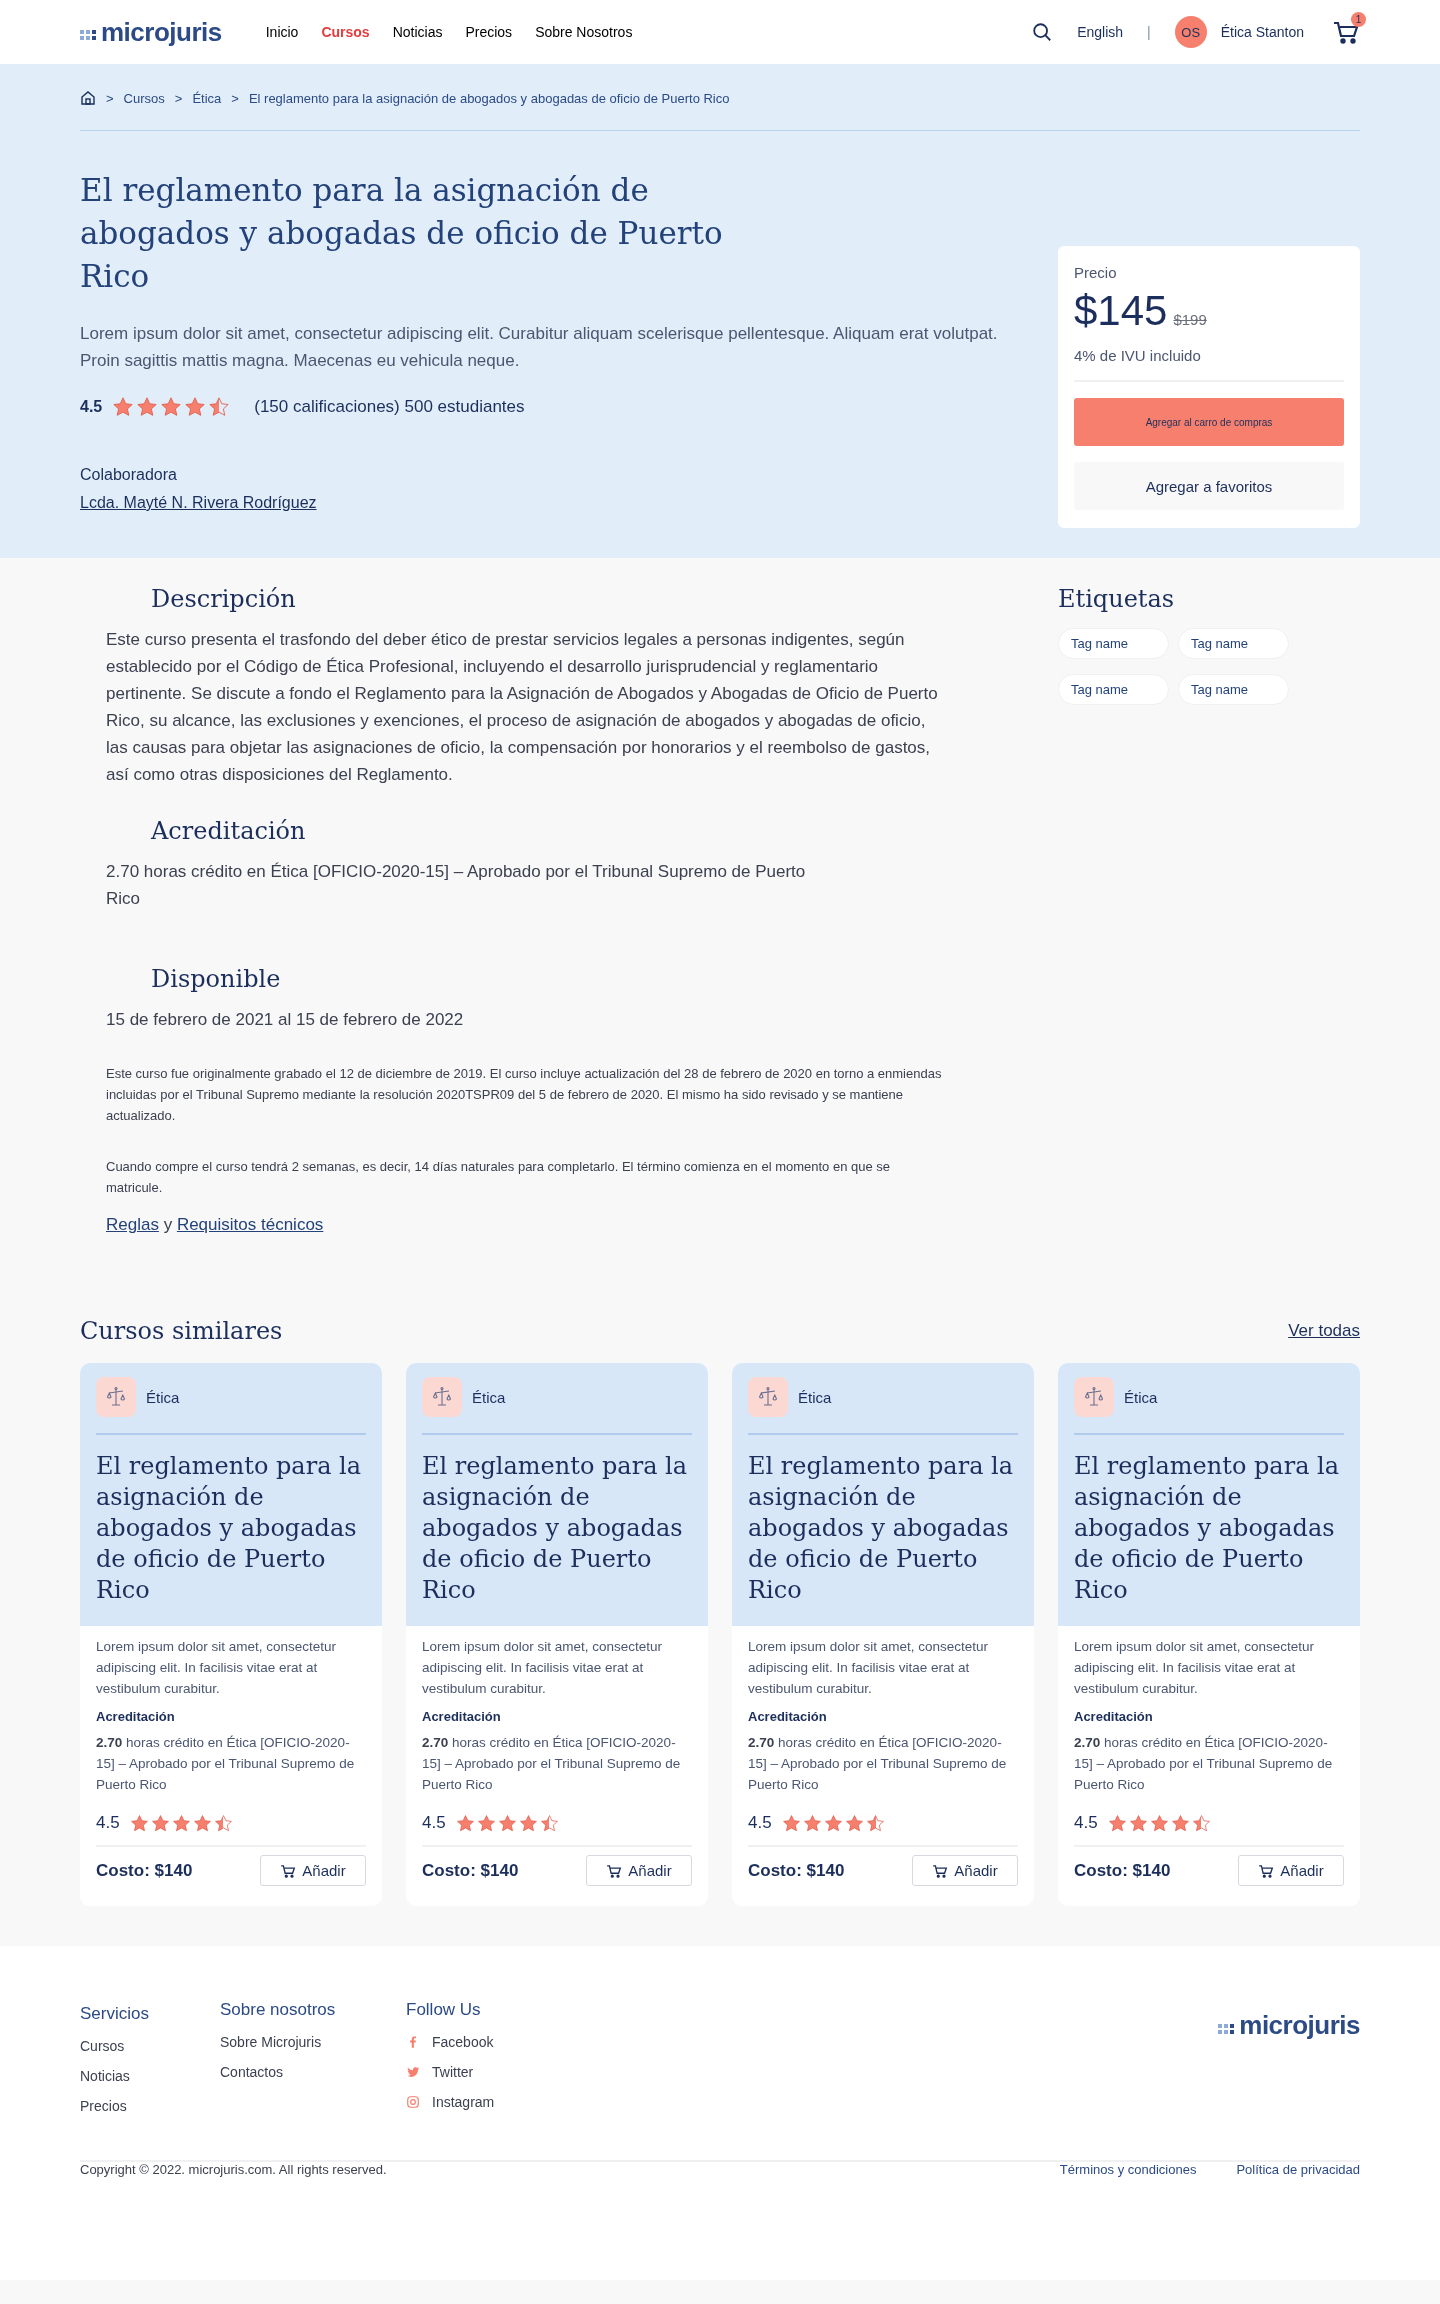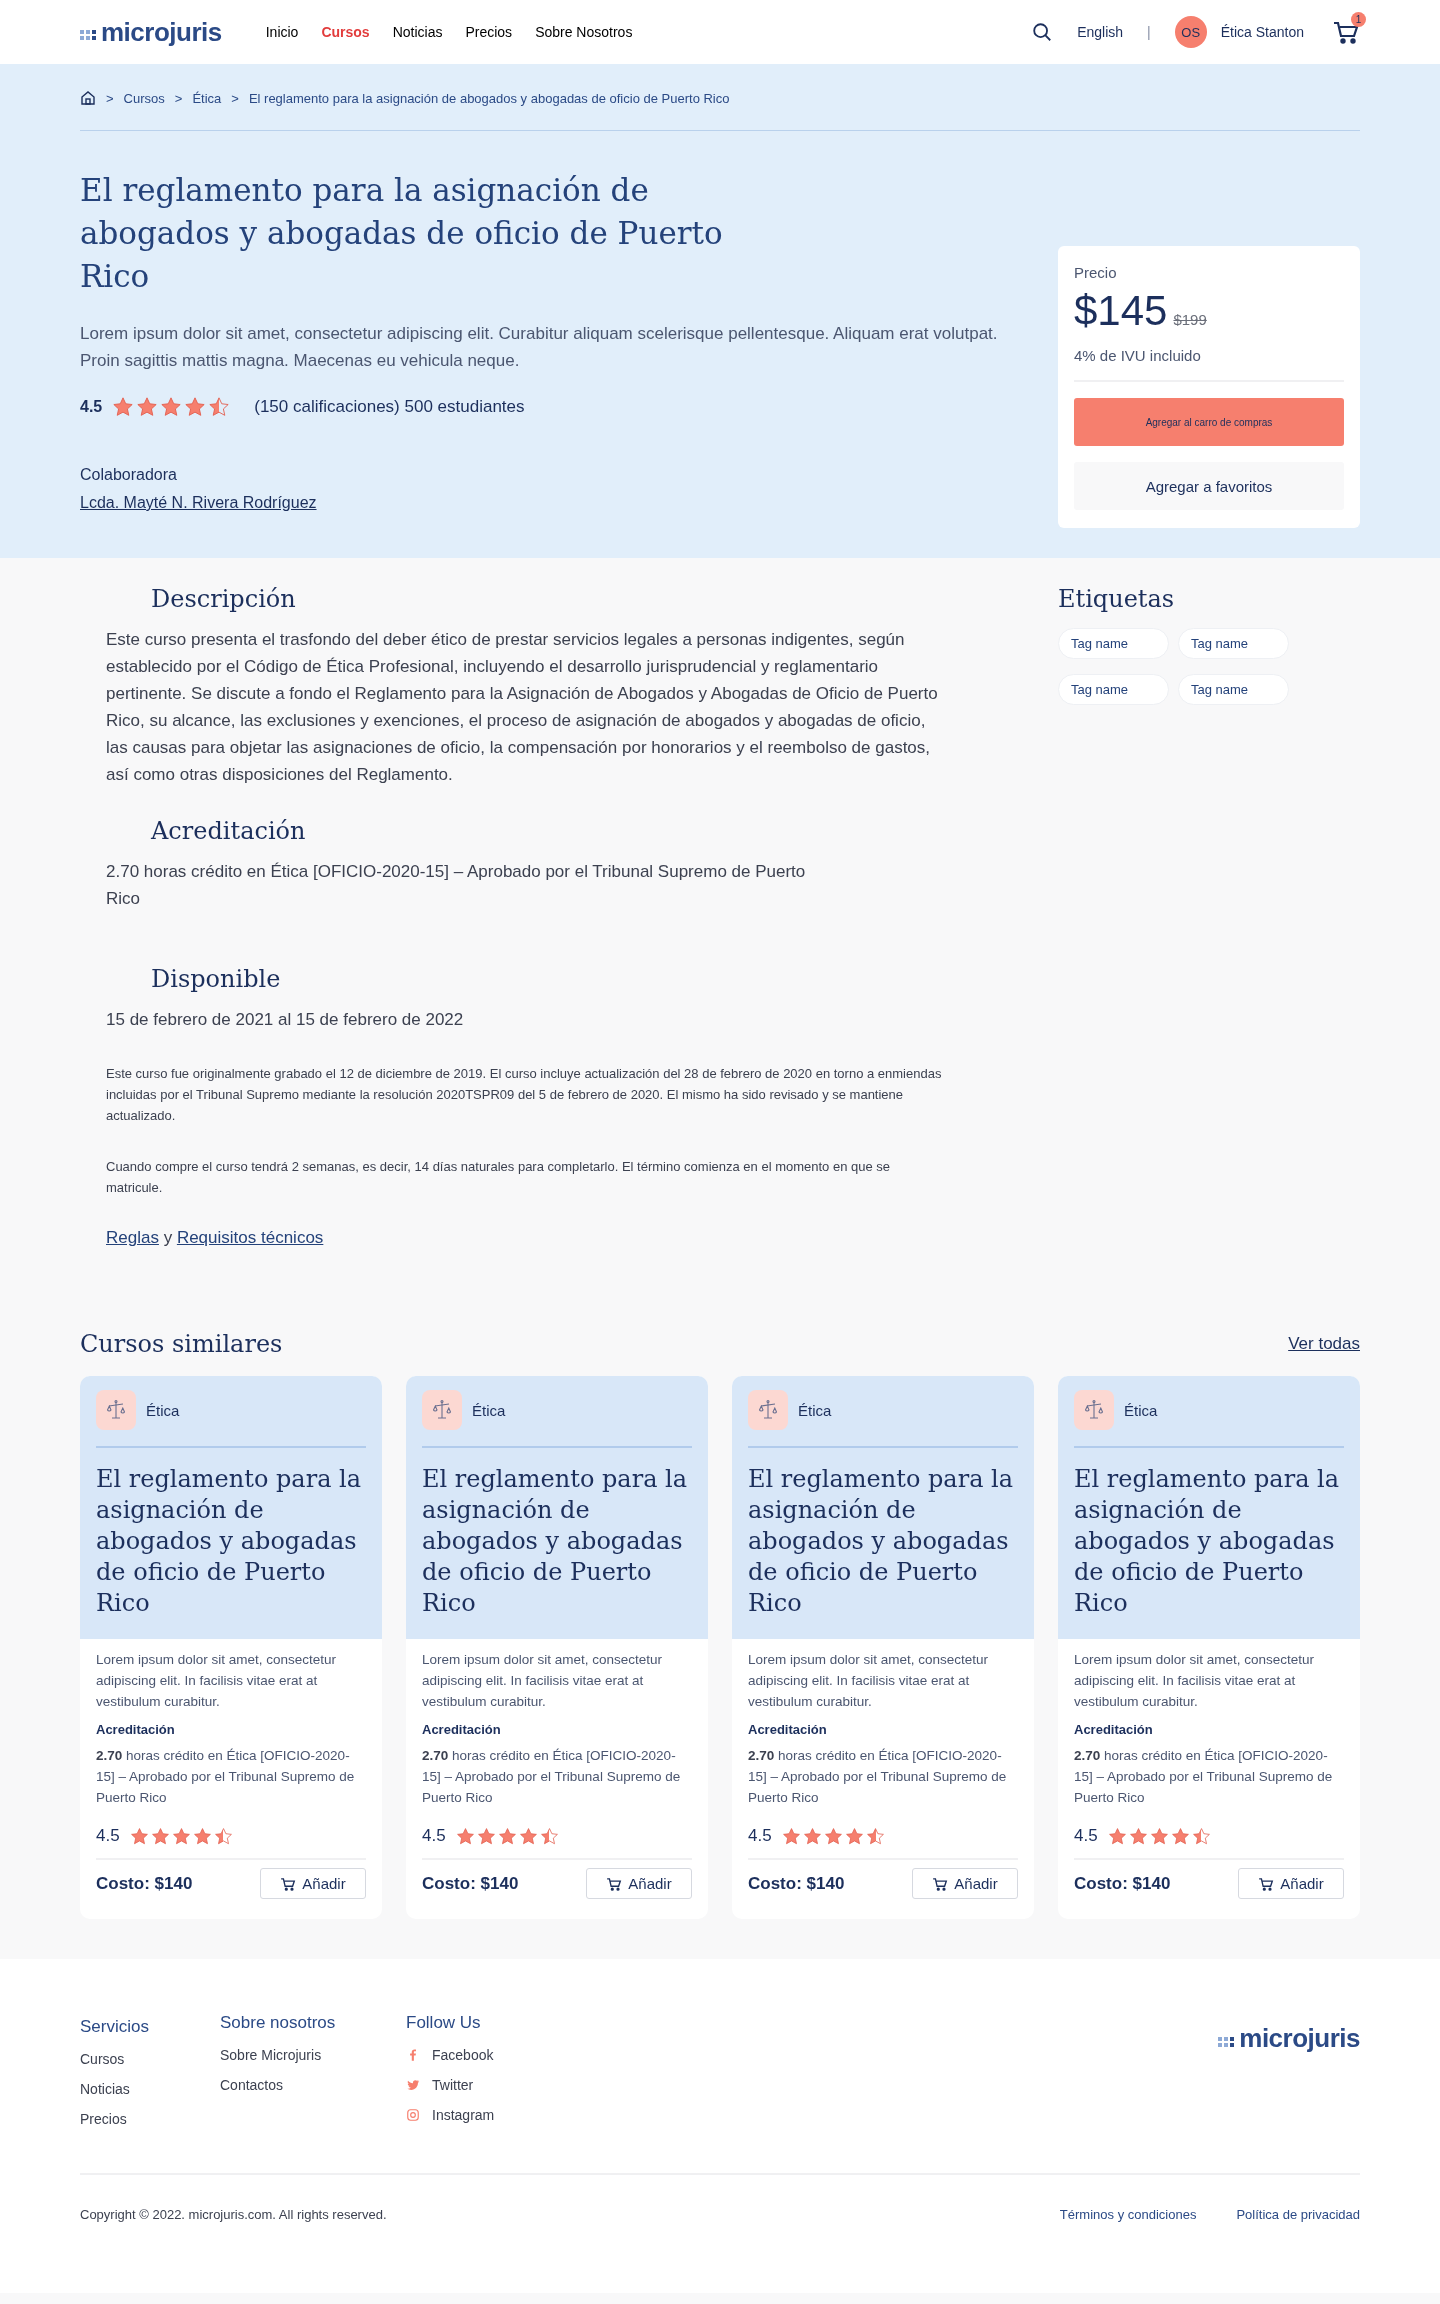--- a/index.html
+++ b/index.html
@@ -53,21 +53,21 @@
   .main { display: flex; padding: 26px 80px 0; position: relative; }
   .share { width: 64px; background: #fff; border-radius: 6px; padding: 14px 8px 14px; align-self: flex-start; display: flex; flex-direction: column; align-items: center; }
   .share .lbl { font-size: 11px; color: #1c2f5c; padding-bottom: 12px; border-bottom: 2px solid #f0f0f2; width: 100%; text-align: center; }
   .share .sbtn { width: 48px; height: 48px; border: 1px solid #eceef2; border-radius: 6px; margin-top: 10px; display: flex; align-items: center; justify-content: center; }
   .share .sbtn:first-of-type { margin-top: 12px; }
   .content { width: 840px; margin-left: 26px; }
   .content h2 { font-size: 24px; font-weight: normal; color: #1c2f5c; line-height: 30px; margin-left: 45px; }
   .content p.body { font-size: 17px; color: #3c4150; line-height: 27px; margin-top: 12px; }
   .content .sec { margin-top: 28px; }
   .content .small { font-size: 13px; color: #3c4150; line-height: 21px; margin-top: 30px; }
-  .links { margin-top: 30px; font-size: 17px; color: #3c4150; }
+  .links { margin-top: 17px; font-size: 17px; color: #3c4150; }
   .links a { color: #24427a; text-decoration: underline; }
   .tags-col { position: absolute; right: 80px; top: 26px; width: 302px; }
   .tags-col h2 { font-size: 24px; font-weight: normal; color: #1c2f5c; line-height: 30px; }
   .tags { display: grid; grid-template-columns: repeat(2, 111px); gap: 15px 9px; margin-top: 14px; }
   .tag { height: 31px; border: 1px solid #eef0f4; border-radius: 16px; background: #fff; font-size: 13px; color: #24427a; padding-left: 12px; display: flex; align-items: center; }
 
   
   .similar { padding: 82px 80px 40px; }
   .similar-head { display: flex; justify-content: space-between; align-items: center; }
   .similar-head h2 { font-size: 24px; font-weight: normal; color: #1c2f5c; }
@@ -94,21 +94,21 @@
   
   .footer { background: #fff; padding: 54px 80px 0; height: 334px; position: relative; }
   .fcols { display: flex; }
   .fcol h4 { font-size: 17px; font-weight: normal; color: #2b4a86; }
   .fcol a { display: block; font-size: 14px; color: #3c4150; margin-top: 14px; }
   .fcol.s1 { width: 140px; margin-top: 4px; }
   .fcol.s2 { width: 186px; }
   .fcol .soc { display: flex; align-items: center; gap: 12px; margin-top: 14px; font-size: 14px; color: #3c4150; }
   .fcol .soc svg { width: 14px; height: 14px; }
   .flogo { position: absolute; right: 80px; top: 64px; }
-  .fbottom { position: absolute; left: 80px; right: 80px; top: 214px; border-top: 2px solid #f0f0f2; display: flex; justify-content: space-between; padding-top: 32px; font-size: 13px; text-align: center; }
+  .fbottom { position: absolute; left: 80px; right: 80px; top: 214px; border-top: 2px solid #f0f0f2; display: flex; justify-content: space-between; font-size: 13px; text-align: center; }
   .fbottom .copy { color: #3c4150; }
   .fbottom .legal { display: flex; gap: 40px; color: #2b4a86; }
 </style>
 </head>
 <body>
 
 <header class="topbar">
   <a class="logo">
     <span class="dots">
         <i></i>

